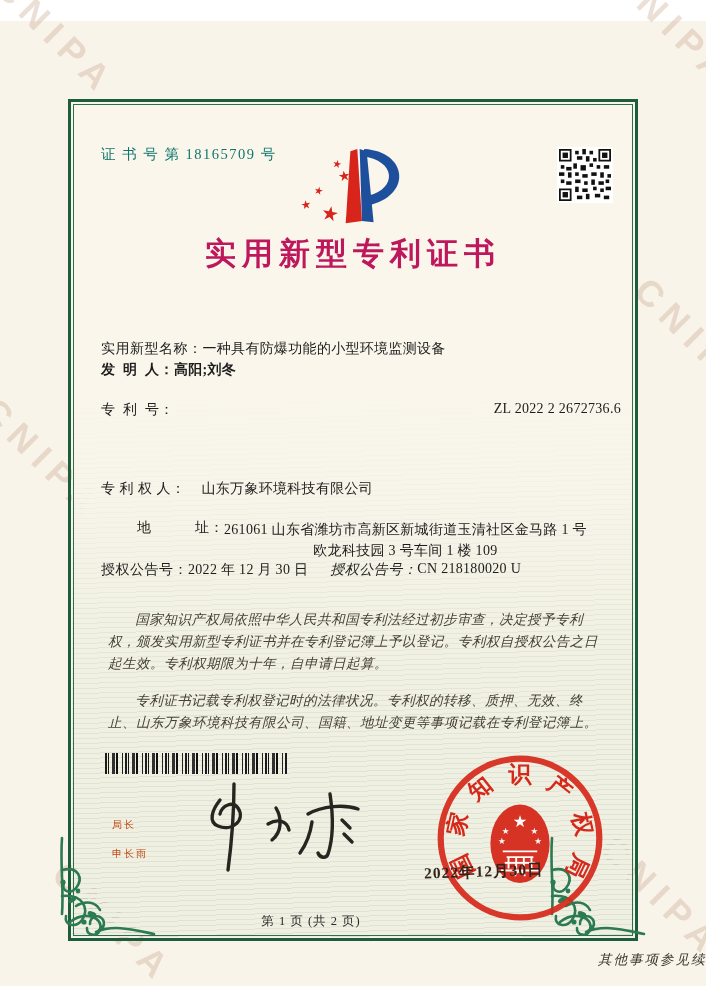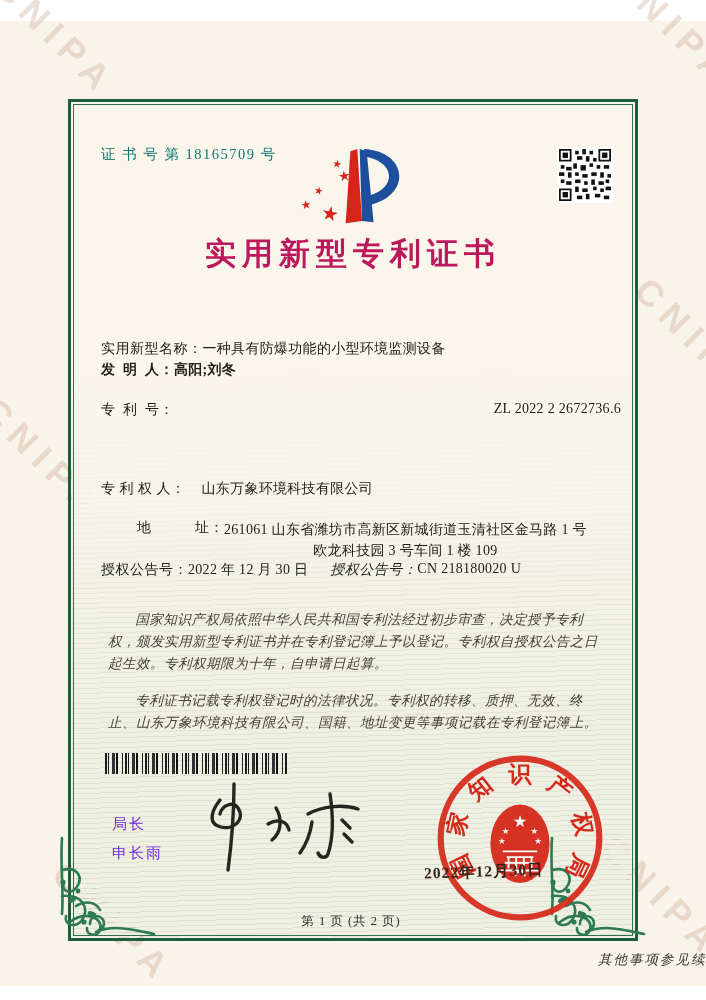--- a/index.html
+++ b/index.html
@@ -60,35 +60,35 @@
   .barcode{
     position:absolute;left:105px;top:753px;width:182px;height:21px;
     background:repeating-linear-gradient(90deg,
       #1b1b1b 0 2px,transparent 2px 3px,
       #151515 3px 4px,transparent 4px 7px,
       #303030 7px 10px,transparent 10px 11px,
       #101010 11px 13px,transparent 13px 17px,
       #222 17px 18px,transparent 18px 20px);
   }
 
-  .signer{position:absolute;left:112px;top:810px;font-size:15px;line-height:29px;color:#6d28d9;letter-spacing:2px;}
+  .signer{position:absolute;left:112px;top:810px;font-size:10px;line-height:29px;color:#c2410c;letter-spacing:2px;}
   .signature{position:absolute;left:192px;top:778px;}
 
   .seal{position:absolute;left:434px;top:752px;width:172px;height:172px;}
   .seal-date{
     position:absolute;left:424px;top:861px;width:150px;
     font-size:15.5px;font-weight:bold;color:#35221b;letter-spacing:1px;
     transform:rotate(-2deg);white-space:nowrap;
   }
 
   .corner{position:absolute;}
   .corner.bl{left:56px;top:836px;}
   .corner.br{left:546px;top:836px;transform:scaleX(-1);}
 
-  .page-number{position:absolute;left:16px;top:913px;width:622px;text-align:center;font-size:12.5px;color:#2b2b29;letter-spacing:1px;padding-left:24px;}
+  .page-number{position:absolute;left:0;top:913px;width:622px;text-align:center;font-size:12.5px;color:#2b2b29;letter-spacing:1px;}
   .footer-note{position:absolute;left:16px;top:951px;width:706px;text-align:right;font-size:13.5px;color:#3a362e;font-style:italic;letter-spacing:2px;}
 </style>
 </head>
 <body>
 
 <div class="page">
 
   <div class="strip top"></div>
 
   <div class="watermark" style="left:-22px;top:14px;">CNIPA</div>

